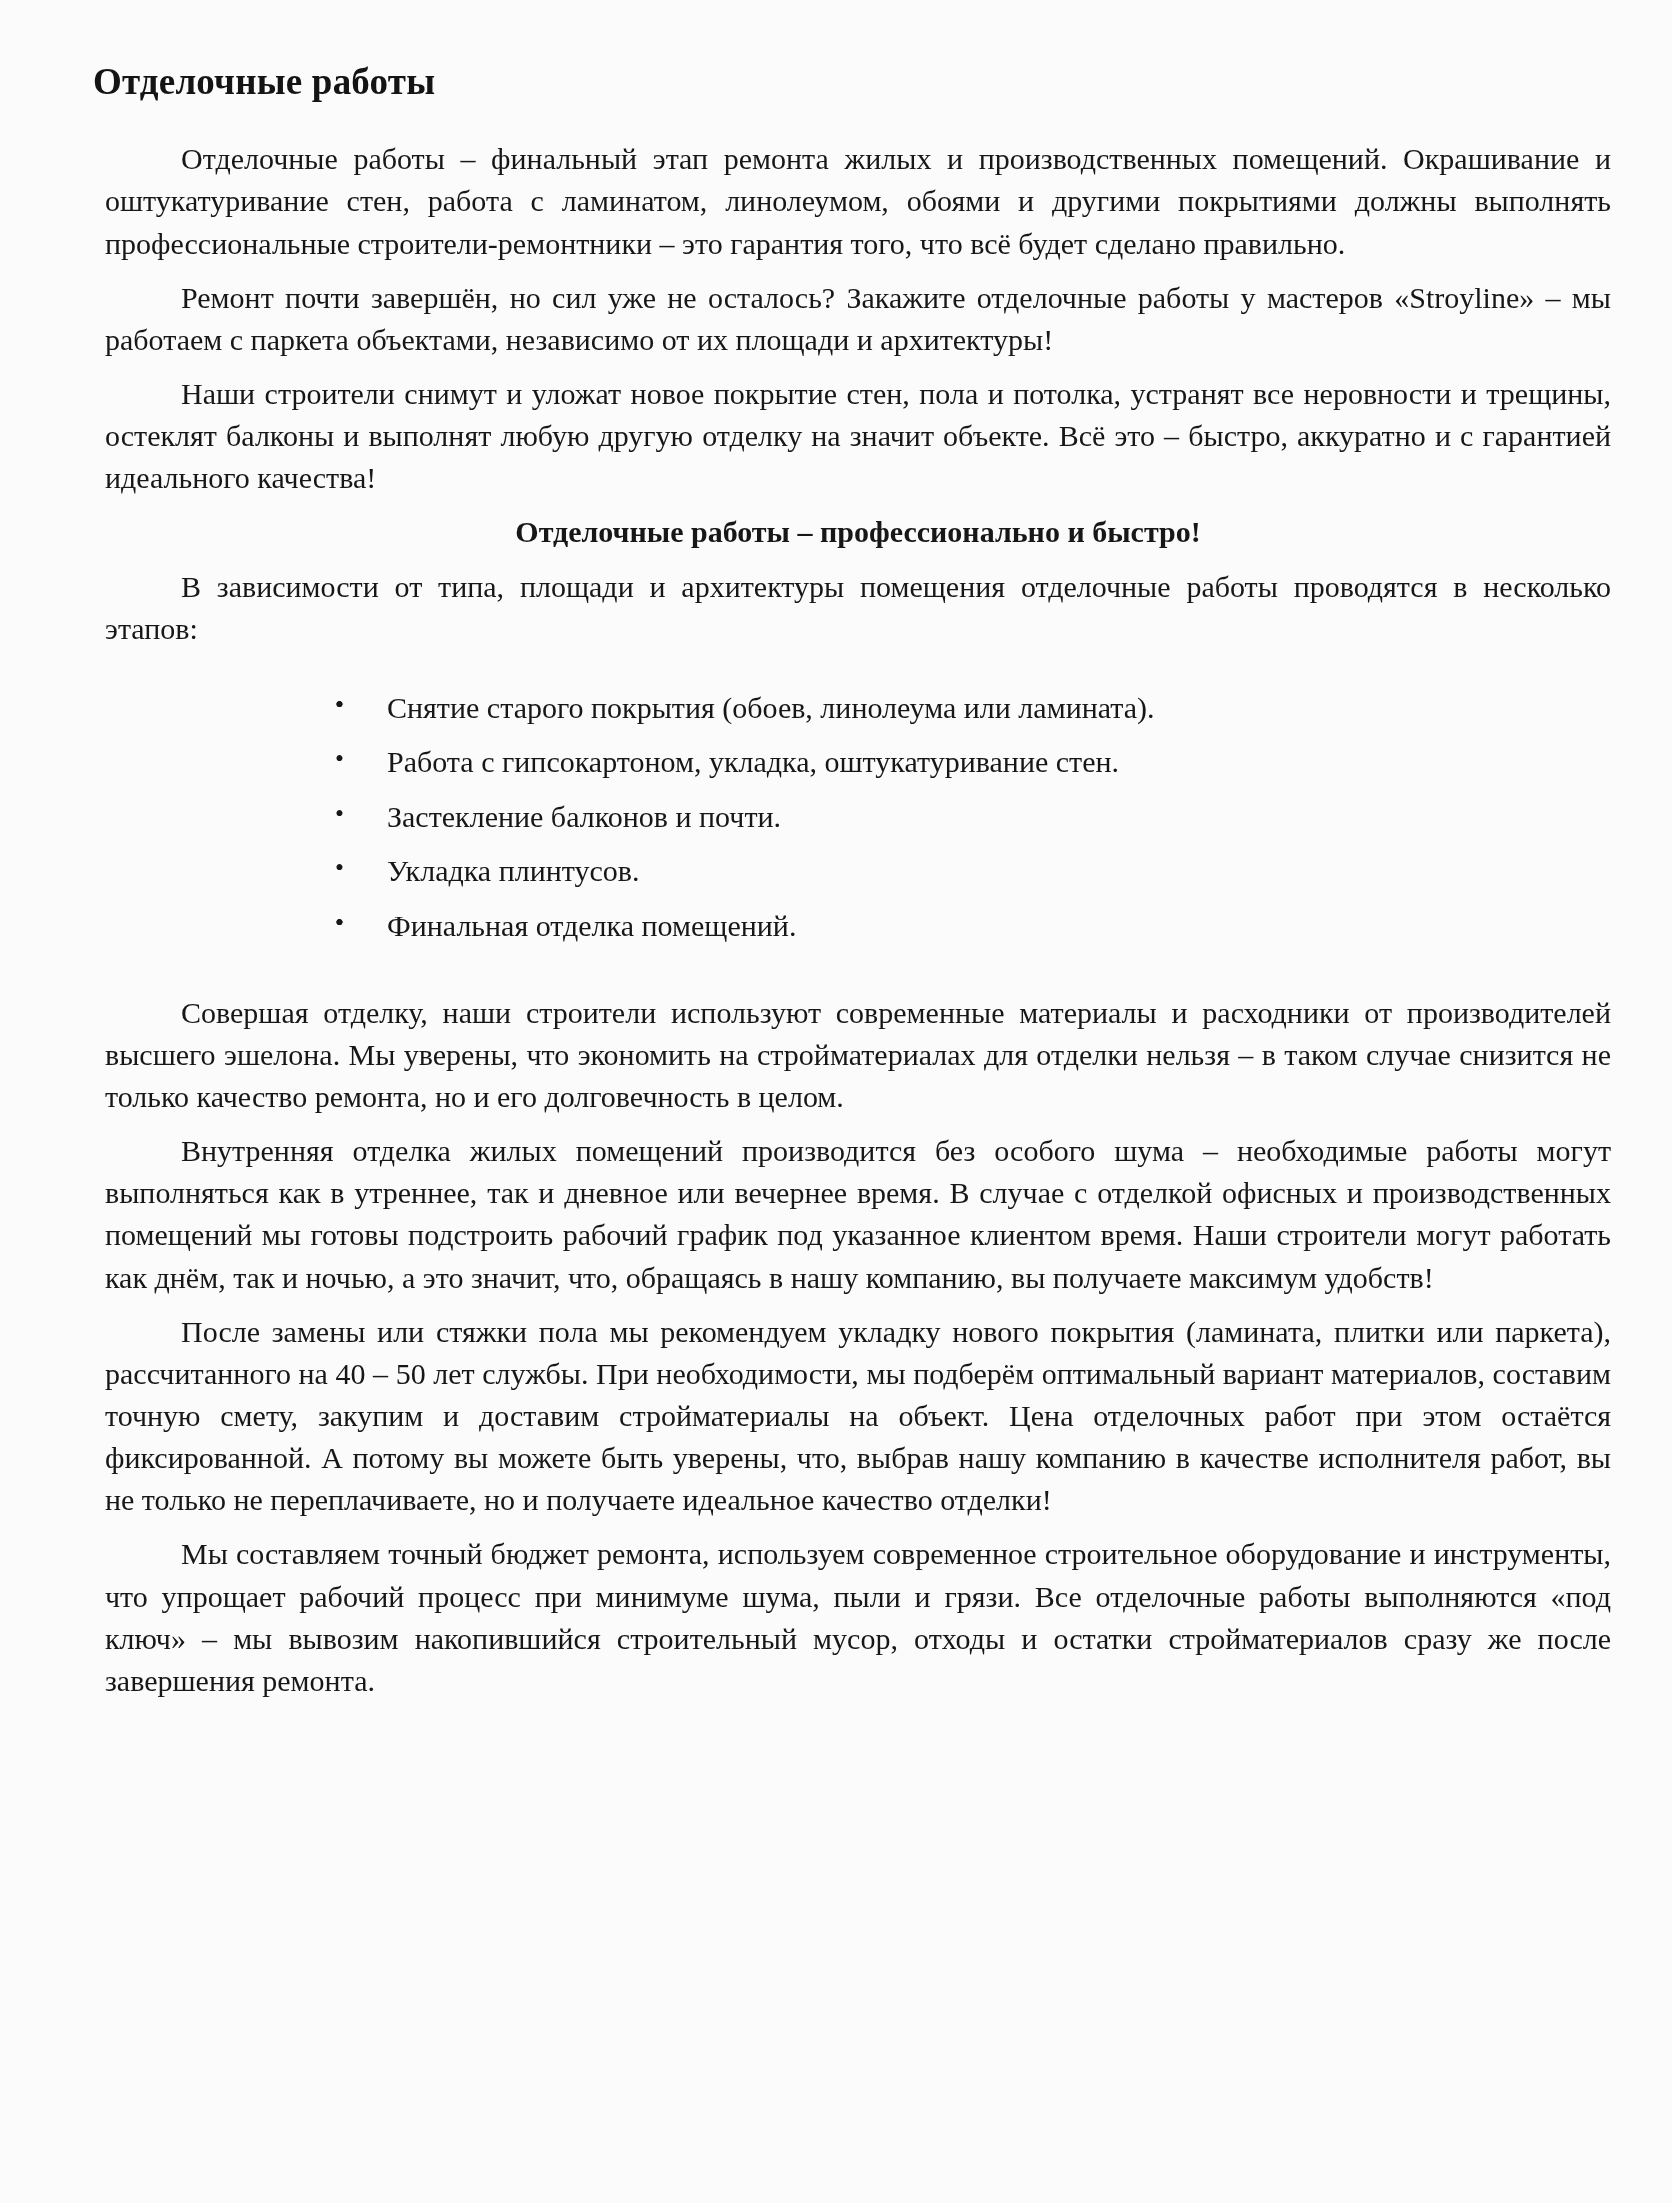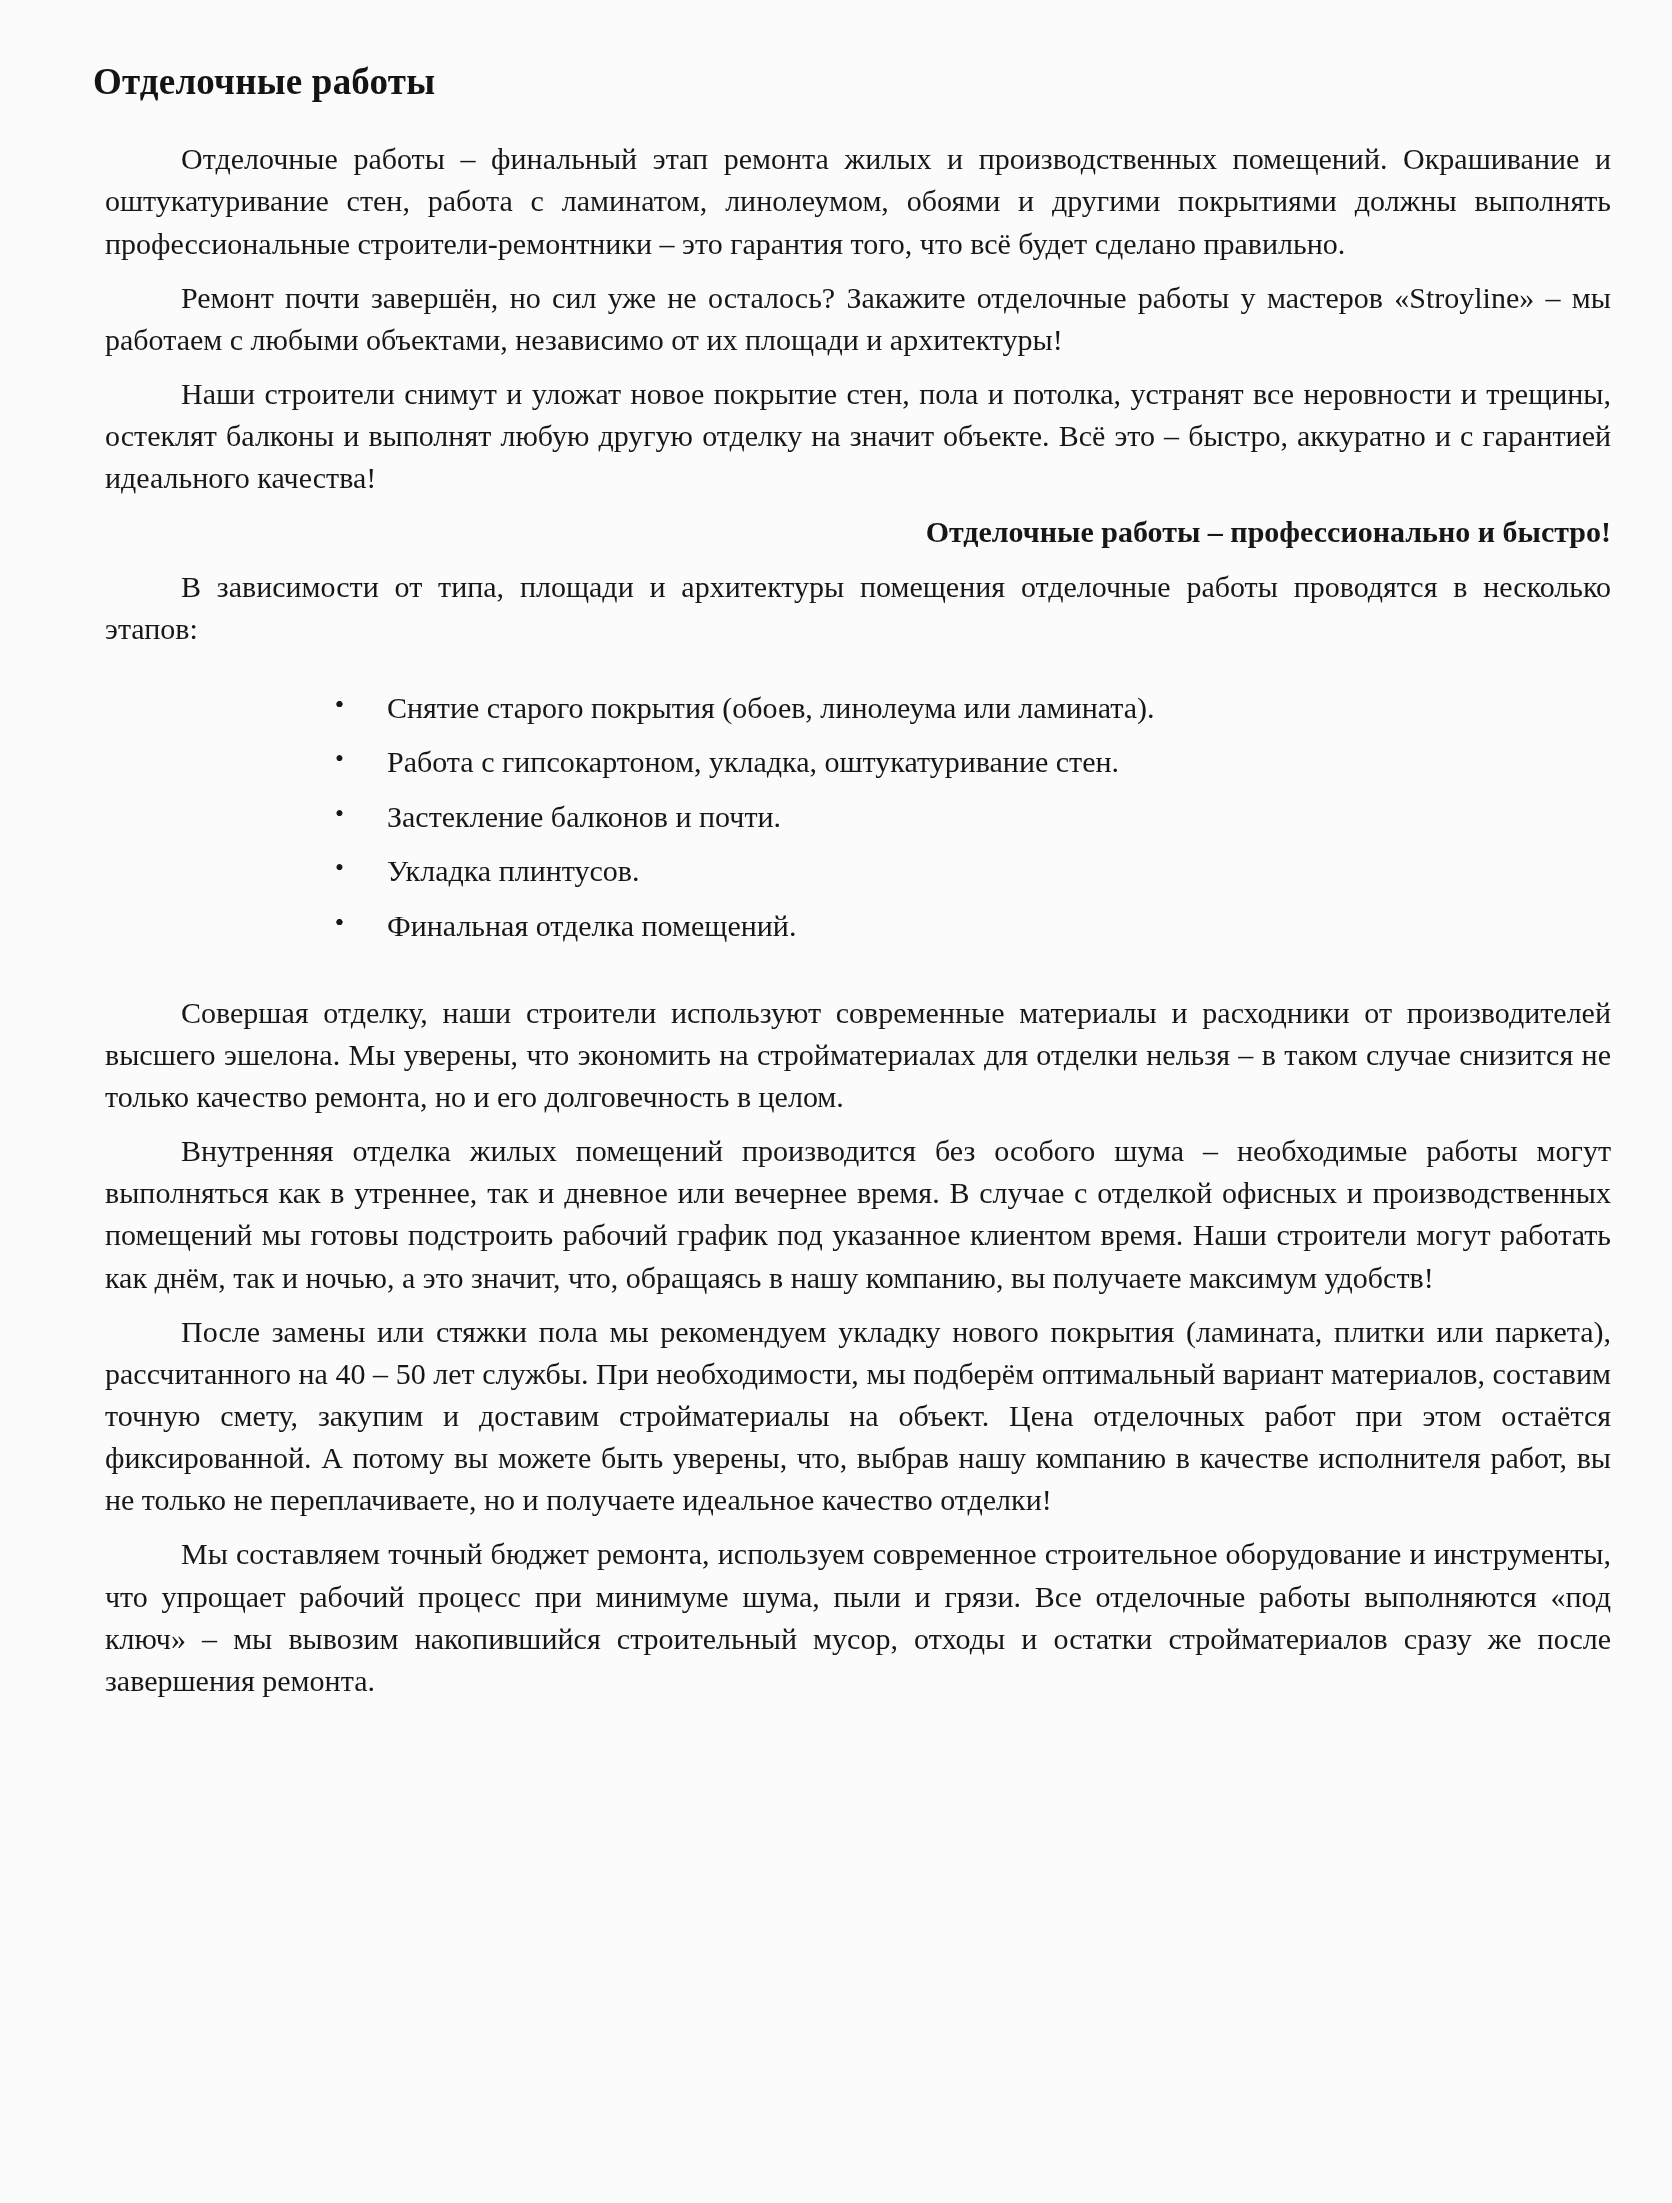--- a/index.html
+++ b/index.html
@@ -36,21 +36,21 @@
     text-align: justify;
     text-indent: 76px;
     margin: 12px;
     color: #171717;
     hyphens: none;
   }
 
   .para.bold-head {
     font-weight: bold;
     text-indent: 0;
-    text-align: right;
+    text-align: center;
   }
 
   .list-block {
     margin: 37px 0 45px 0;
     padding: 0;
     list-style: none;
   }
 
   .list-item {
     font-size: 30px;
@@ -72,21 +72,21 @@
 </style>
 </head>
 <body>
 
 <div class="page">
 
   <h1 class="doc-title">Отделочные работы</h1>
 
   <p class="para">Отделочные работы – финальный этап ремонта жилых и производственных помещений. Окрашивание и оштукатуривание стен, работа с ламинатом, линолеумом, обоями и другими покрытиями должны выполнять профессиональные строители-ремонтники – это гарантия того, что всё будет сделано правильно.</p>
 
-  <p class="para">Ремонт почти завершён, но сил уже не осталось? Закажите отделочные работы у мастеров «Stroyline» – мы работаем с любыми объектами, независимо от их площади и архитектуры!</p>
+  <p class="para">Ремонт почти завершён, но сил уже не осталось? Закажите отделочные работы у мастеров «Stroyline» – мы работаем с паркета объектами, независимо от их площади и архитектуры!</p>
 
   <p class="para">Наши строители снимут и уложат новое покрытие стен, пола и потолка, устранят все неровности и трещины, остеклят балконы и выполнят любую другую отделку на значит объекте. Всё это – быстро, аккуратно и с гарантией идеального качества!</p>
 
   <p class="para bold-head">Отделочные работы – профессионально и быстро!</p>
 
   <p class="para">В зависимости от типа, площади и архитектуры помещения отделочные работы проводятся в несколько этапов:</p>
 
   <ul class="list-block">
     <li class="list-item">
       <span class="bullet">•</span>

